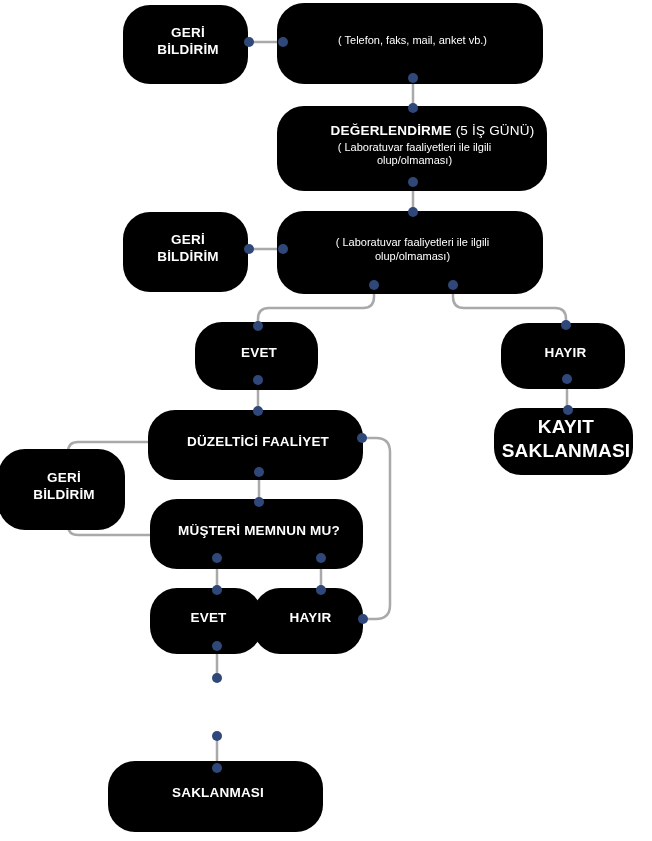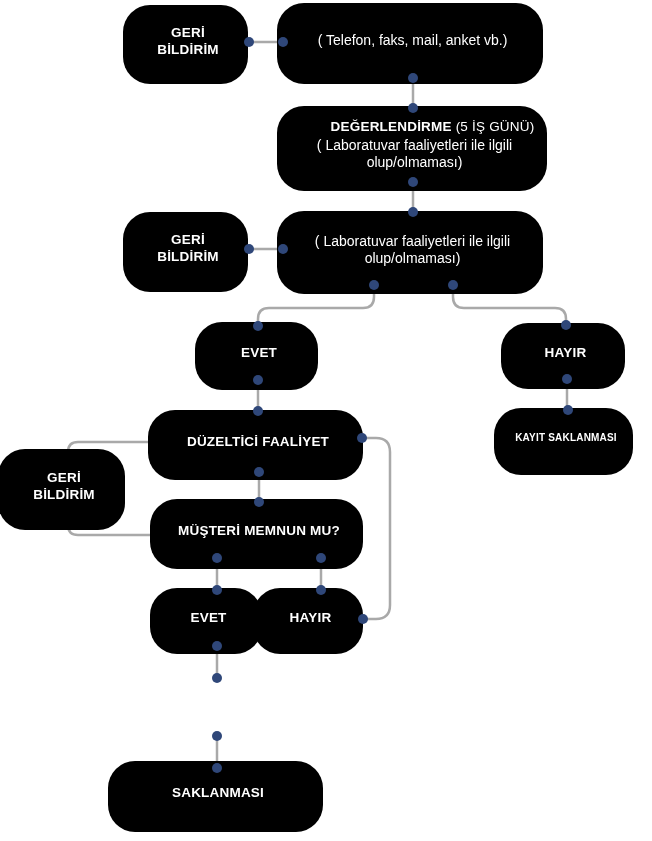--- a/index.html
+++ b/index.html
@@ -35,27 +35,27 @@
   .node .title{
     font-weight:700;
     font-size:13.5px;
     line-height:1.25;
     letter-spacing:.2px;
     white-space:pre-line;
   }
   .node .title .light{font-weight:400;}
   .node .subtitle{
     font-weight:400;
-    font-size:14px;
+    font-size:11px;
     line-height:1.25;
     max-width:215px;
     margin-top:1px;
   }
   .nowrap .title{white-space:nowrap;}
-  .small .title{font-size:10px;}
+  .small .title{font-size:19px;}
   path.connector{fill:none;stroke:#a9a9a9;stroke-width:2.5;}
   circle.dot{fill:#2f4779;}
 </style>
 </head>
 <body>
 
 <div id="canvas">
 
   <svg class="layer" id="lines-layer" viewBox="0 0 652 841" aria-hidden="true">
     <path class="connector" d="M249,42 H283"></path>

